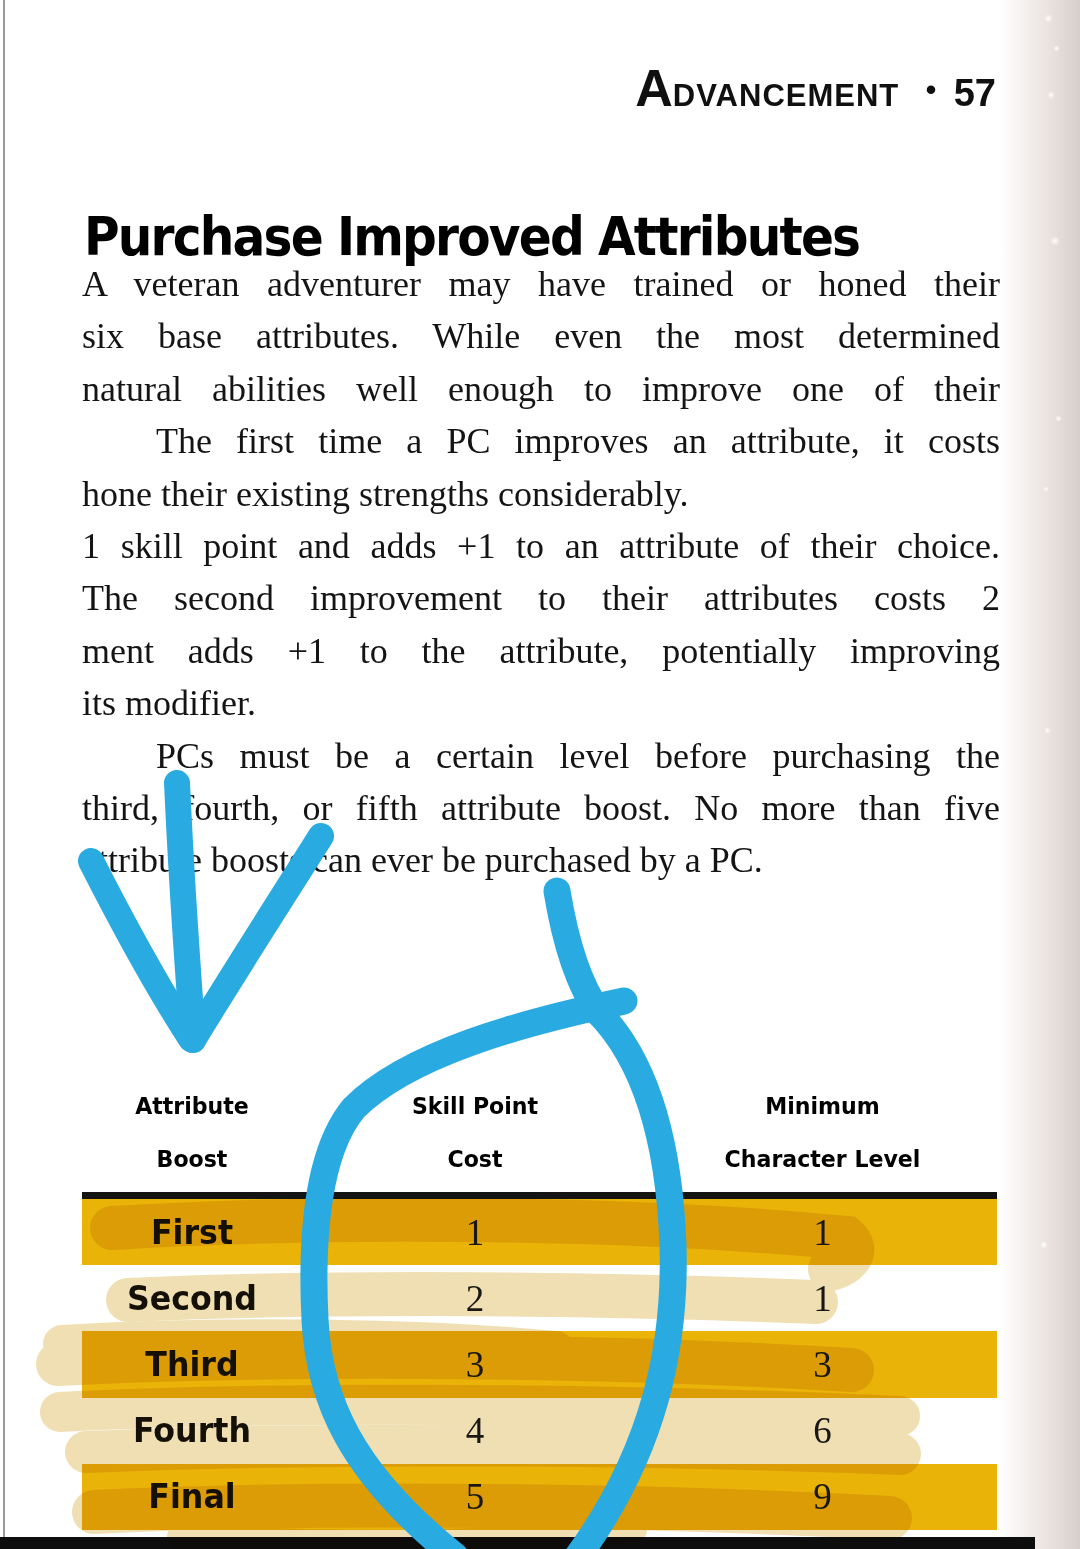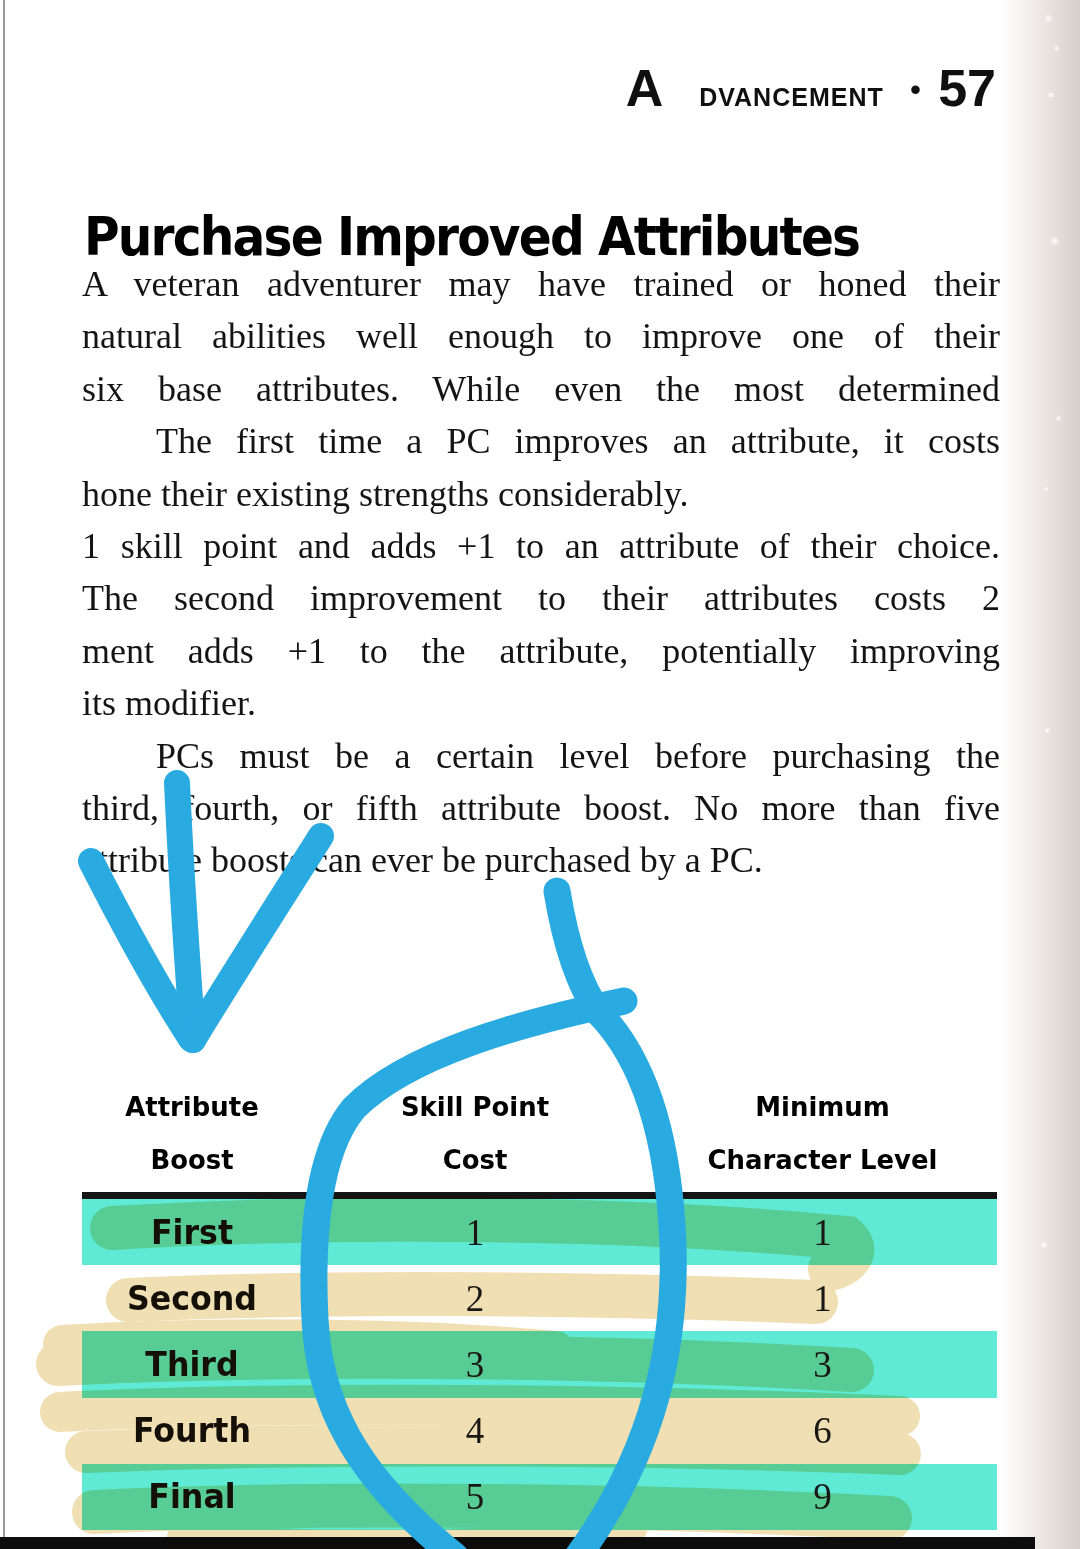--- a/index.html
+++ b/index.html
@@ -15,23 +15,23 @@
   }
   .sparkle { position:absolute; border-radius:50%;
     background:radial-gradient(circle, rgba(255,255,255,0.95) 0%, rgba(255,255,255,0) 70%); }
 
   
   .page-header {
     position:absolute; top:58px; left:0; right:84px; text-align:right;
     font-family:"Liberation Sans", sans-serif; font-weight:bold; color:#101010; white-space:nowrap;
   }
   .sc-initial { font-size:52px; }
-  .sc-rest   { font-size:25px; letter-spacing:1px;margin-left:36px; }
+  .sc-rest   { font-size:31px; letter-spacing:1px; }
   .bullet    { font-size:30px; margin:0 13px 0 22px; vertical-align:6px; }
-  .page-number { font-size:52px; }
+  .page-number { font-size:38px; }
 
   
   .heading {
     position:absolute; left:84px; top:205px; margin:0;
     font-family:"DejaVu Sans", sans-serif; font-weight:bold; font-size:54px;
     letter-spacing:-2px; color:#000;
     transform:scaleX(0.90); transform-origin:left center; white-space:nowrap;
   }
 
   
@@ -39,26 +39,26 @@
     position:absolute; left:82px; top:258px; width:918px;
     font-size:36px; line-height:52.4px; color:#141414;
   }
   .line { text-align:justify; text-align-last:justify; }
   .line.indent { text-indent:74px; }
   .line.last { text-align-last:left; }
 
   
   .attr-table { position:absolute; left:82px; top:1080px; width:915px; }
   .thead { display:flex; text-align:center; color:#000;
-    font-family:"DejaVu Sans", sans-serif; font-weight:bold; font-size:27px; line-height:53px; }
+    font-family:"DejaVu Sans", sans-serif; font-weight:bold; font-size:23px; line-height:53px; }
   .th div { transform:scaleX(0.96); }
   .c1 { width:220px; } .c2 { width:346px; } .c3 { width:349px; }
   .header-rule { height:7px; background:#141414; margin-top:6px; }
   .trow { display:flex; height:66.2px; align-items:center; }
-  .trow.shaded { background:#5eead4; }
+  .trow.shaded { background:#eab308; }
   .td { text-align:center; }
   .td.boost { font-family:"DejaVu Sans", sans-serif; font-weight:bold; font-size:33px; color:#16120a;
     transform:scaleX(0.96); }
   .td.cost, .td.level { font-size:37px; color:#1a1a1a; }
 
   .bottom-bar { position:absolute; left:0; top:1537px; width:1035px; height:12px; background:#0d0d0d; }
 
   
   .annotations { position:absolute; left:0; top:0; width:1080px; height:1549px; pointer-events:none; }
   .hl-group { mix-blend-mode:multiply; opacity:0.58; }
@@ -84,22 +84,22 @@
   <div class="page-header">
     <span class="sc-initial">A</span><span class="sc-rest">DVANCEMENT</span>
     <span class="bullet">•</span>
     <span class="page-number">57</span>
   </div>
 
   <h1 class="heading">Purchase Improved Attributes</h1>
 
   <div class="body-text" id="body-text">
       <div class="line">A veteran adventurer may have trained or honed their</div>
+      <div class="line">six base attributes. While even the most determined</div>
       <div class="line">natural abilities well enough to improve one of their</div>
-      <div class="line">six base attributes. While even the most determined</div>
       <div class="line indent">The first time a PC improves an attribute, it costs</div>
       <div class="line last">hone their existing strengths considerably.</div>
       <div class="line">1 skill point and adds +1 to an attribute of their choice.</div>
       <div class="line">The second improvement to their attributes costs 2</div>
       <div class="line">ment adds +1 to the attribute, potentially improving</div>
       <div class="line last">its modifier.</div>
       <div class="line indent">PCs must be a certain level before purchasing the</div>
       <div class="line">third, fourth, or fifth attribute boost. No more than five</div>
       <div class="line last">attribute boosts can ever be purchased by a PC.</div>
     </div>

